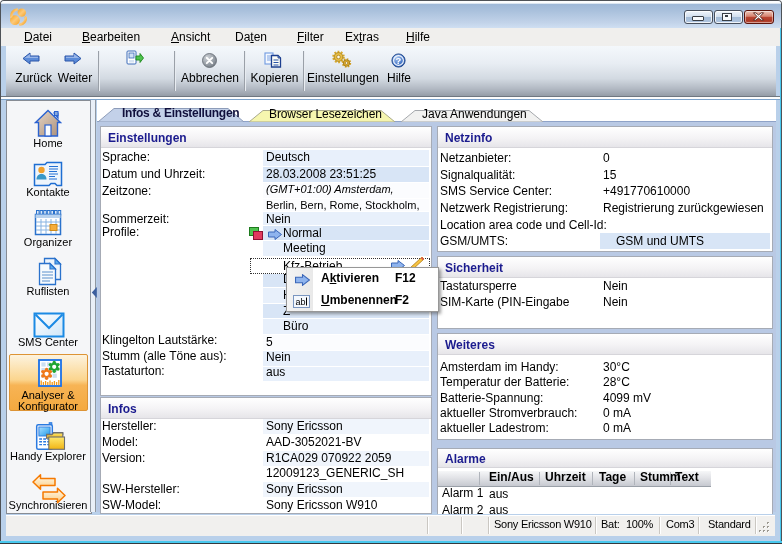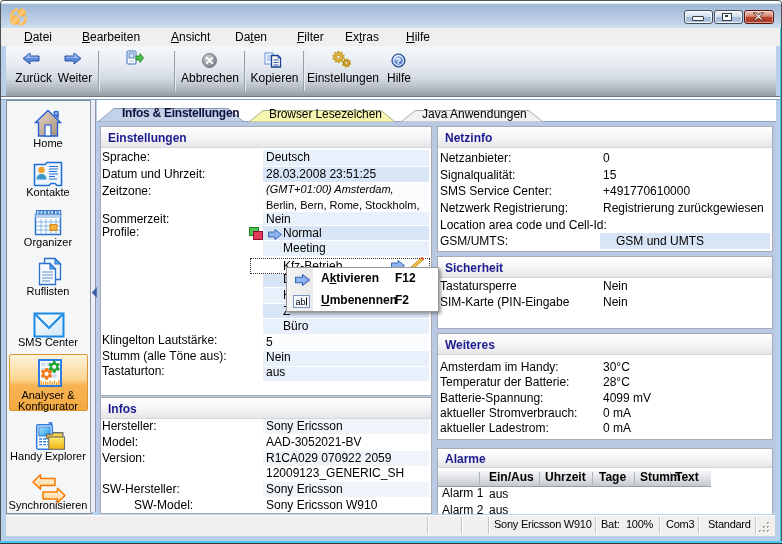--- a/index.html
+++ b/index.html
@@ -427,21 +427,21 @@
       <path d="M18 1 L20 3 L18.6 4.3 L16.7 2.3 Z" fill="#e05a4a"></path>
     </svg>
 
     <div class="abs" style="left:263px;top:419px;width:166px;height:15px;background:#f0f5fc;"></div>
     <div class="abs" style="left:263px;top:451px;width:166px;height:15px;background:#f0f5fc;"></div>
     <div class="abs" style="left:263px;top:482px;width:166px;height:15px;background:#f0f5fc;"></div>
     <div class="lab" style="left:102px;top:421px;">Hersteller:</div>
     <div class="lab" style="left:102px;top:437px;">Model:</div>
     <div class="lab" style="left:102px;top:453px;">Version:</div>
     <div class="lab" style="left:102px;top:484px;">SW-Hersteller:</div>
-    <div class="lab" style="left:102px;top:500px;padding-left:32px;">SW-Model:</div>
+    <div class="lab" style="left:102px;top:500px;">SW-Model:</div>
     <div class="val" style="left:266px;top:421px;">Sony Ericsson</div>
     <div class="val" style="left:266px;top:437px;">AAD-3052021-BV</div>
     <div class="val" style="left:266px;top:453px;">R1CA029 070922 2059</div>
     <div class="val" style="left:266px;top:468px;">12009123_GENERIC_SH</div>
     <div class="val" style="left:266px;top:484px;">Sony Ericsson</div>
     <div class="val" style="left:266px;top:500px;">Sony Ericsson W910</div>
 
     <div class="lab" style="left:440px;top:153px;">Netzanbieter:</div>
     <div class="lab" style="left:440px;top:170px;">Signalqualität:</div>
     <div class="lab" style="left:440px;top:186px;">SMS Service Center:</div>

